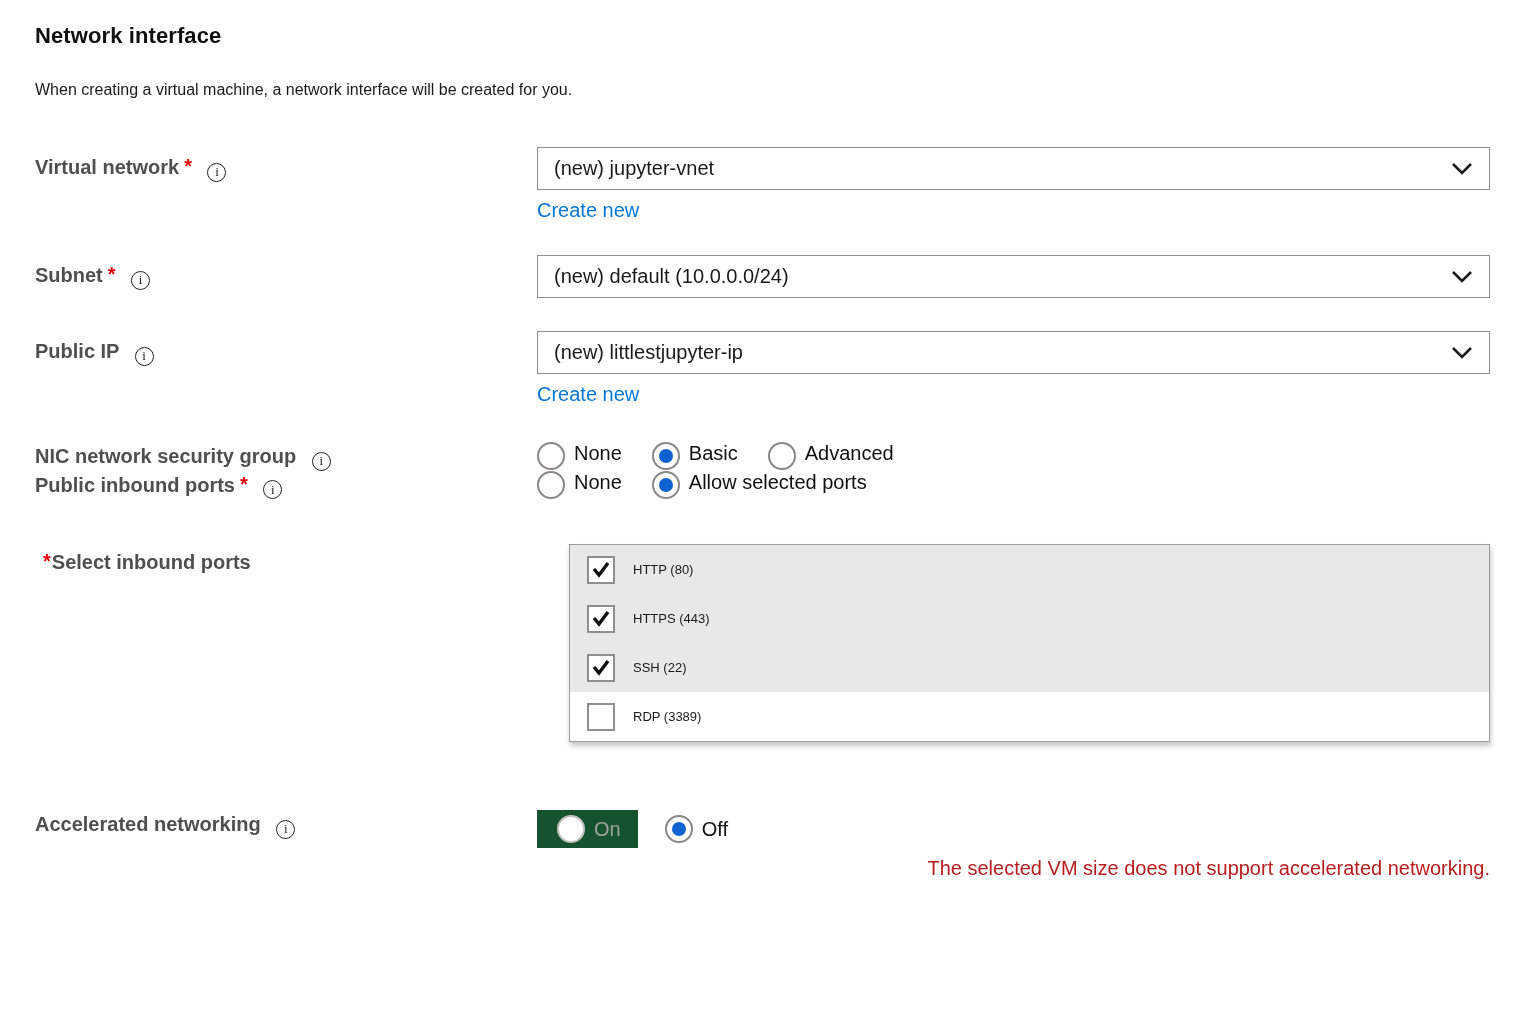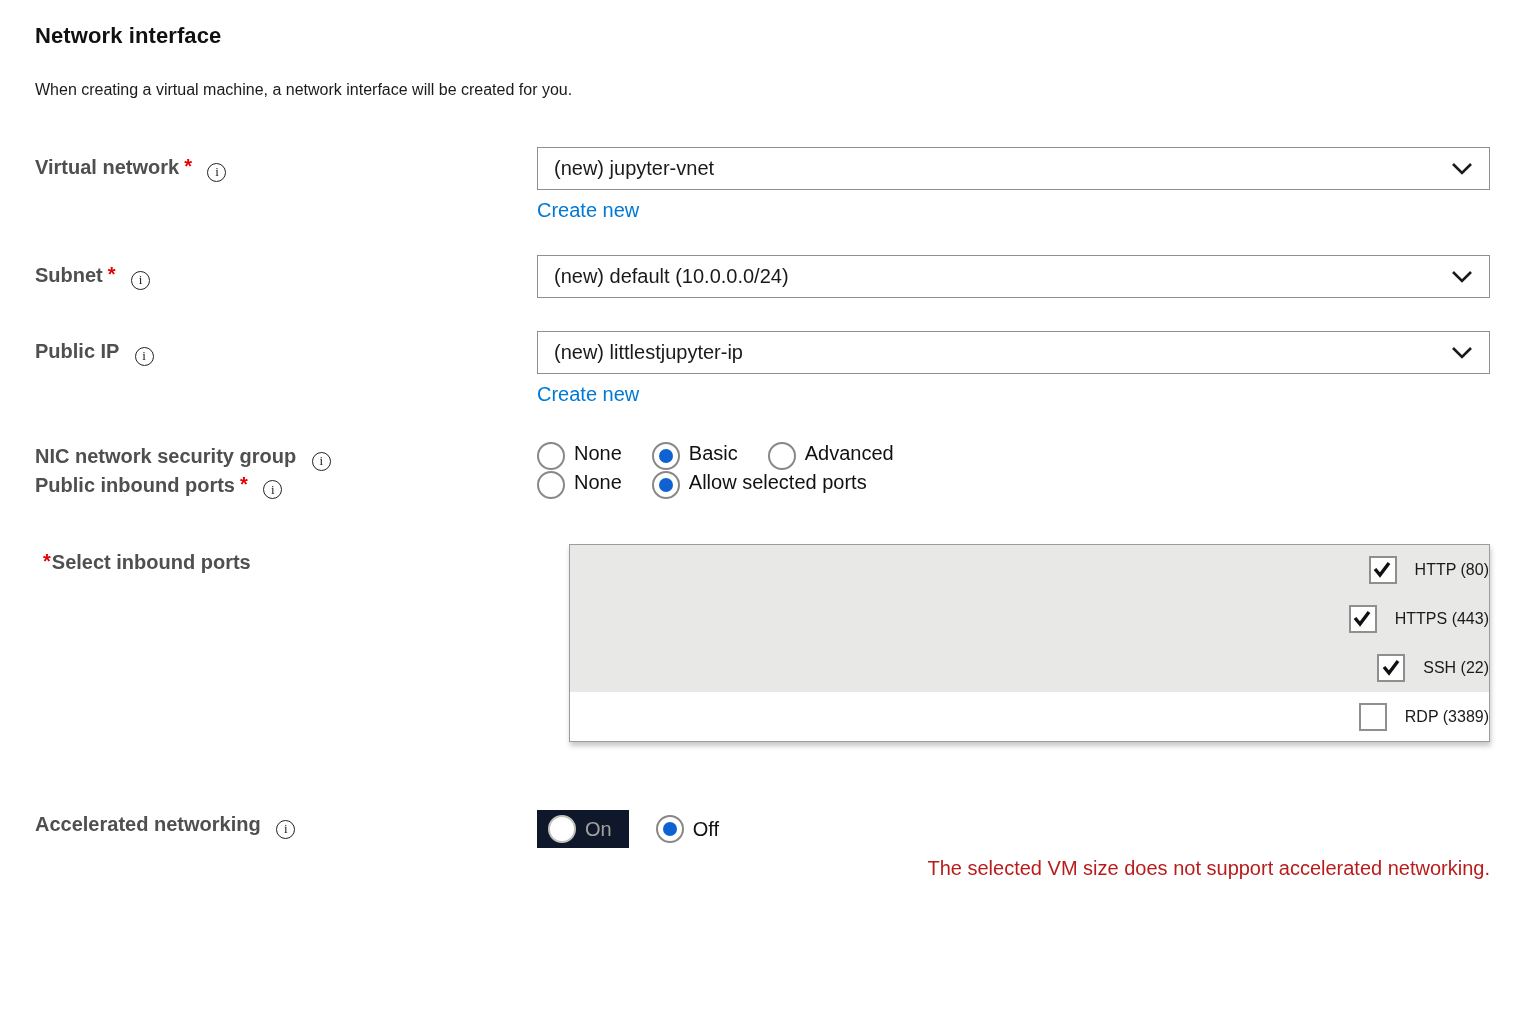--- a/index.html
+++ b/index.html
@@ -42,29 +42,29 @@
   .radio-group { display:flex; align-items:center; gap:30px; }
   .radio-opt { display:flex; gap:9px; cursor:pointer; font-size:20px; color:#111; }
   .radio {
     width:28px; height:28px; border:2px solid #8a8886; border-radius:50%;
     background:#fff; display:flex; align-items:center; justify-content:center; flex-shrink:0;
   }
   .radio .dot { width:14px; height:14px; border-radius:50%; background:#0f62d2; display:none; }
   .radio.checked .dot { display:block; }
 
   .toggle-opt { display:flex; align-items:center; gap:9px; cursor:pointer; font-size:20px; color:#111; }
-  .toggle-opt.disabled { background:#0f172a; padding:5px 17px 5px 11px; color:#a3a19d; cursor:default; }
+  .toggle-opt.disabled { background:#14532d; padding:5px 17px 5px 20px; color:#a3a19d; cursor:default; }
   .toggle-opt.disabled .radio { border-color:#c3c1be; }
   .toggle-row { display:flex; align-items:center; gap:27px; }
 
   .ports-panel {
     border:1px solid #9c9c9c; background:#fff; margin-top:2px;
     box-shadow:1px 4px 5px rgba(0,0,0,0.22);
   }
-  .port-row { height:49px; display:flex; align-items:center; padding-left:17px; cursor:pointer; font-size:16px; color:#1a1a1a; background:#fff;justify-content:flex-end; }
+  .port-row { height:49px; display:flex; align-items:center; padding-left:17px; cursor:pointer; font-size:13px; color:#1a1a1a; background:#fff; }
   .port-row.checked { background:#e8e8e6; }
   .checkbox {
     width:28px; height:28px; border:2px solid #8f8f8f; background:#fff;
     margin-right:18px; flex-shrink:0; display:flex; align-items:center; justify-content:center;
   }
   .checkbox svg { display:none; }
   .checkbox.checked svg { display:block; }
 
   .accel-note { margin-top:9px; text-align:right; font-size:20px; color:#b91c1c; }
 

